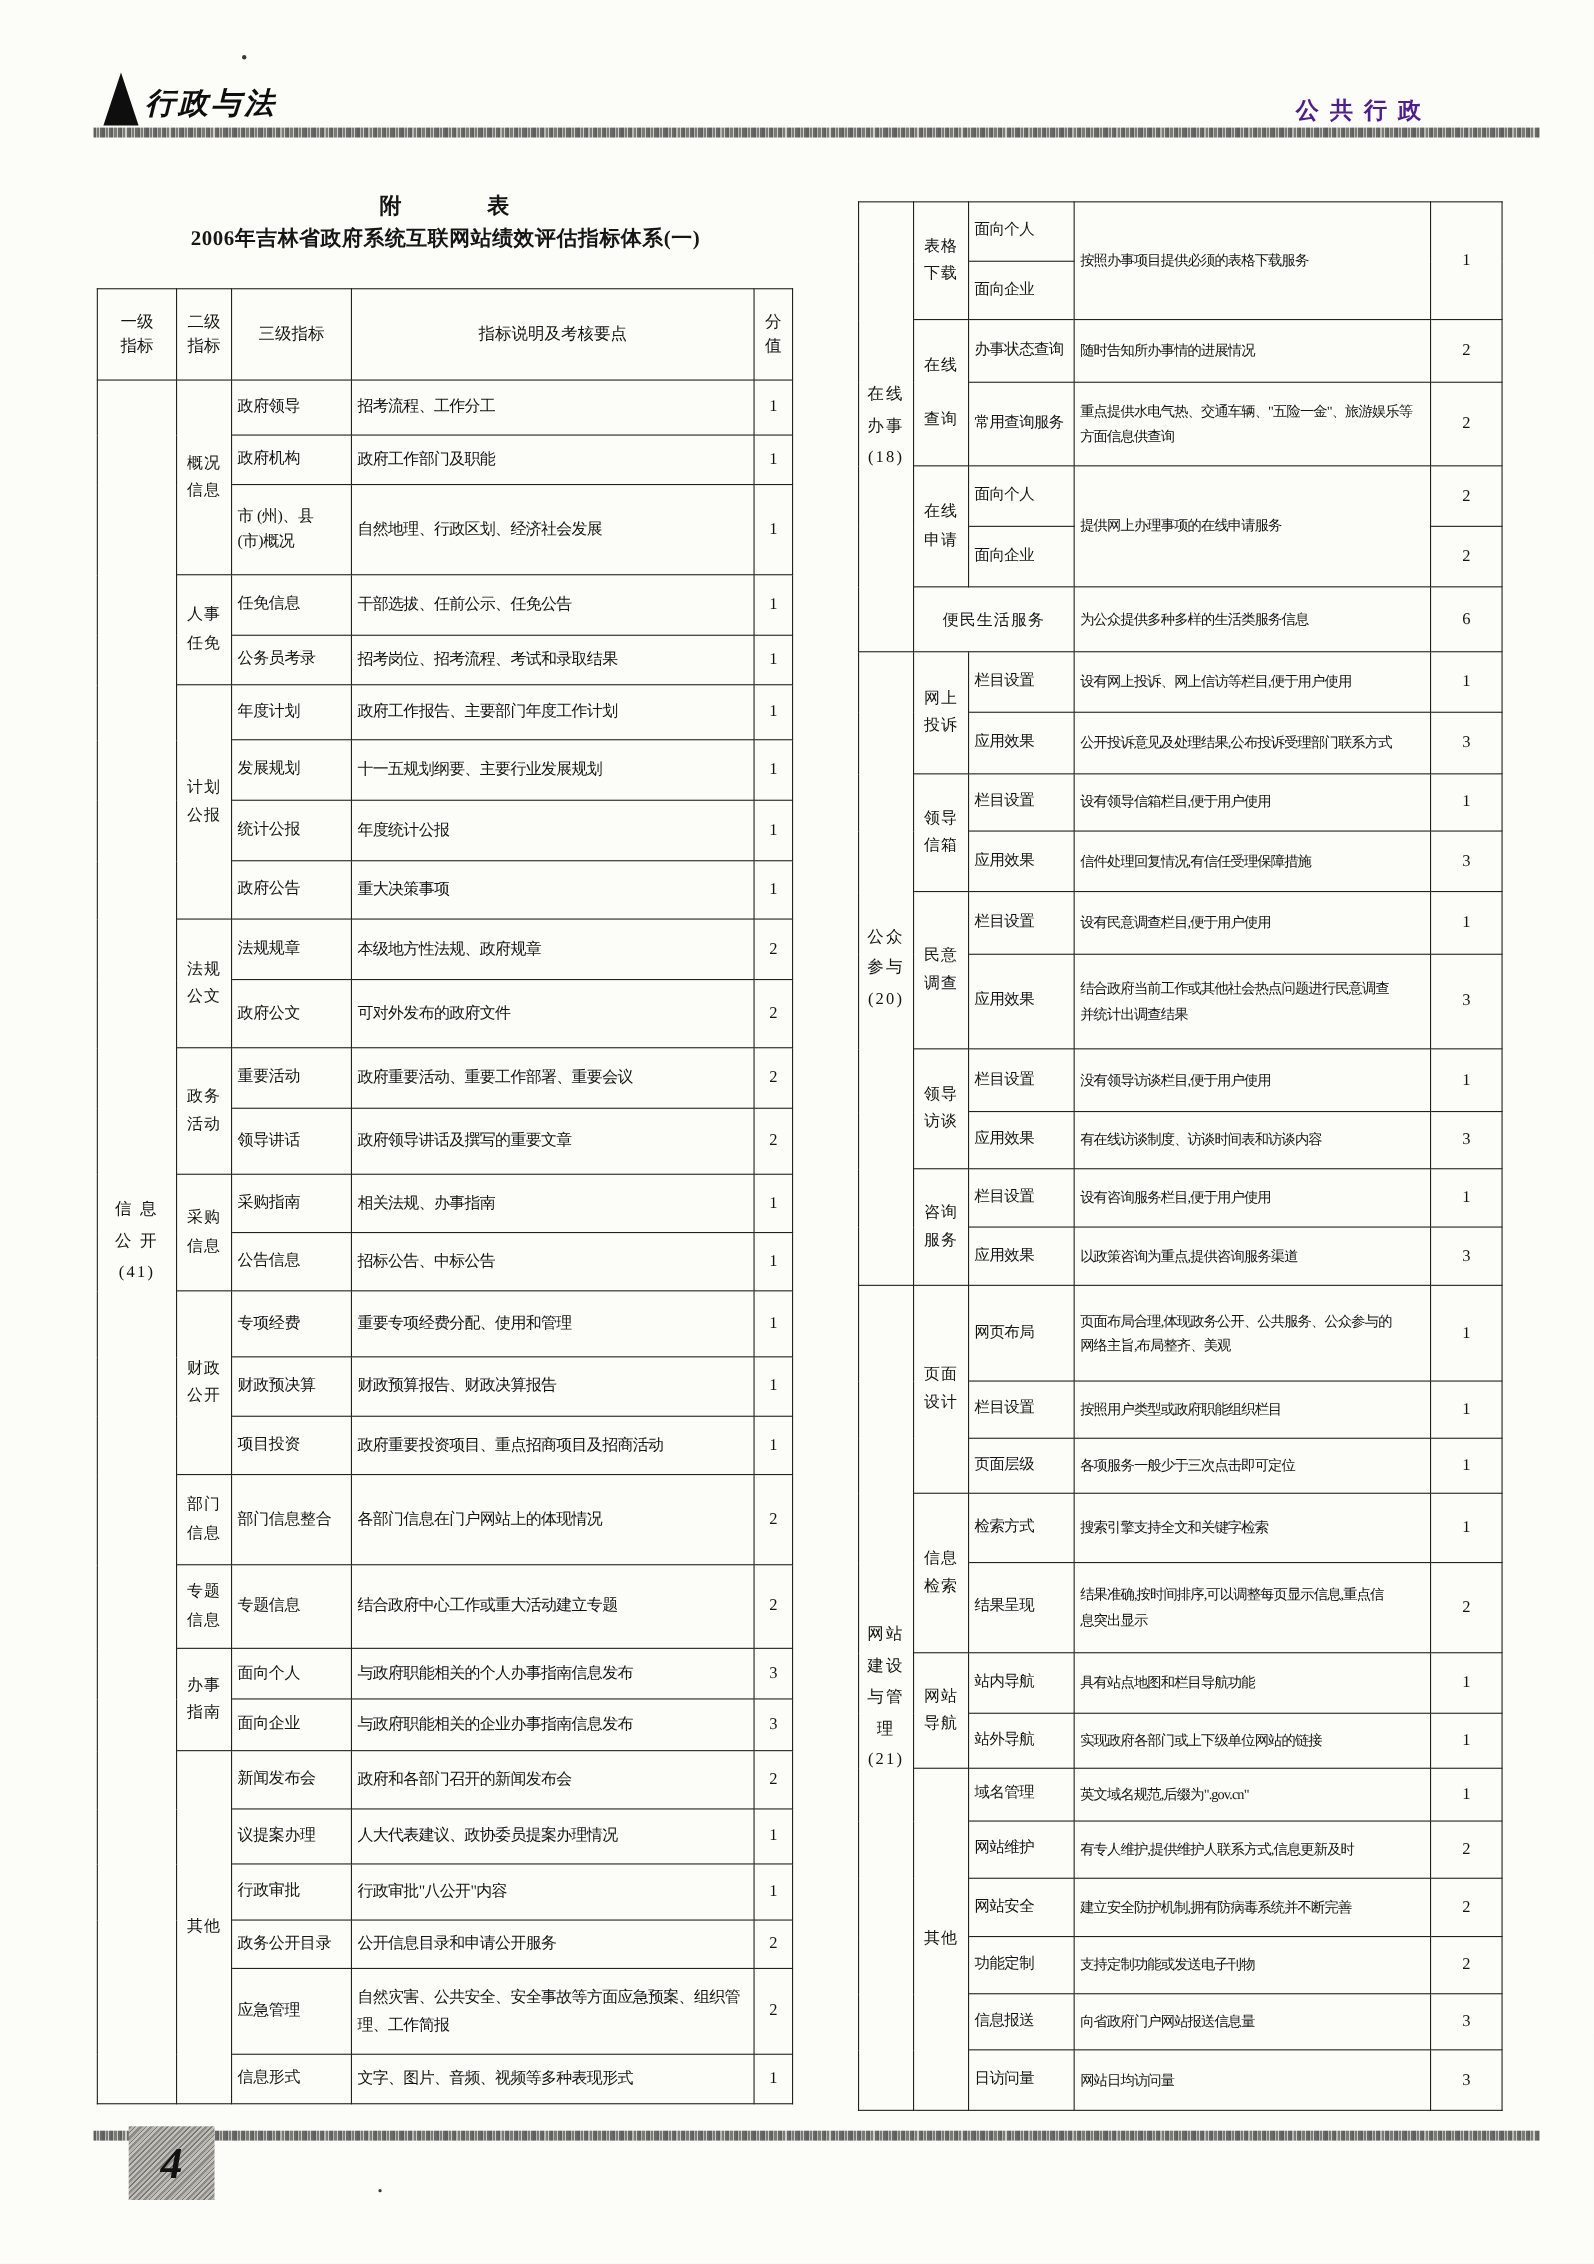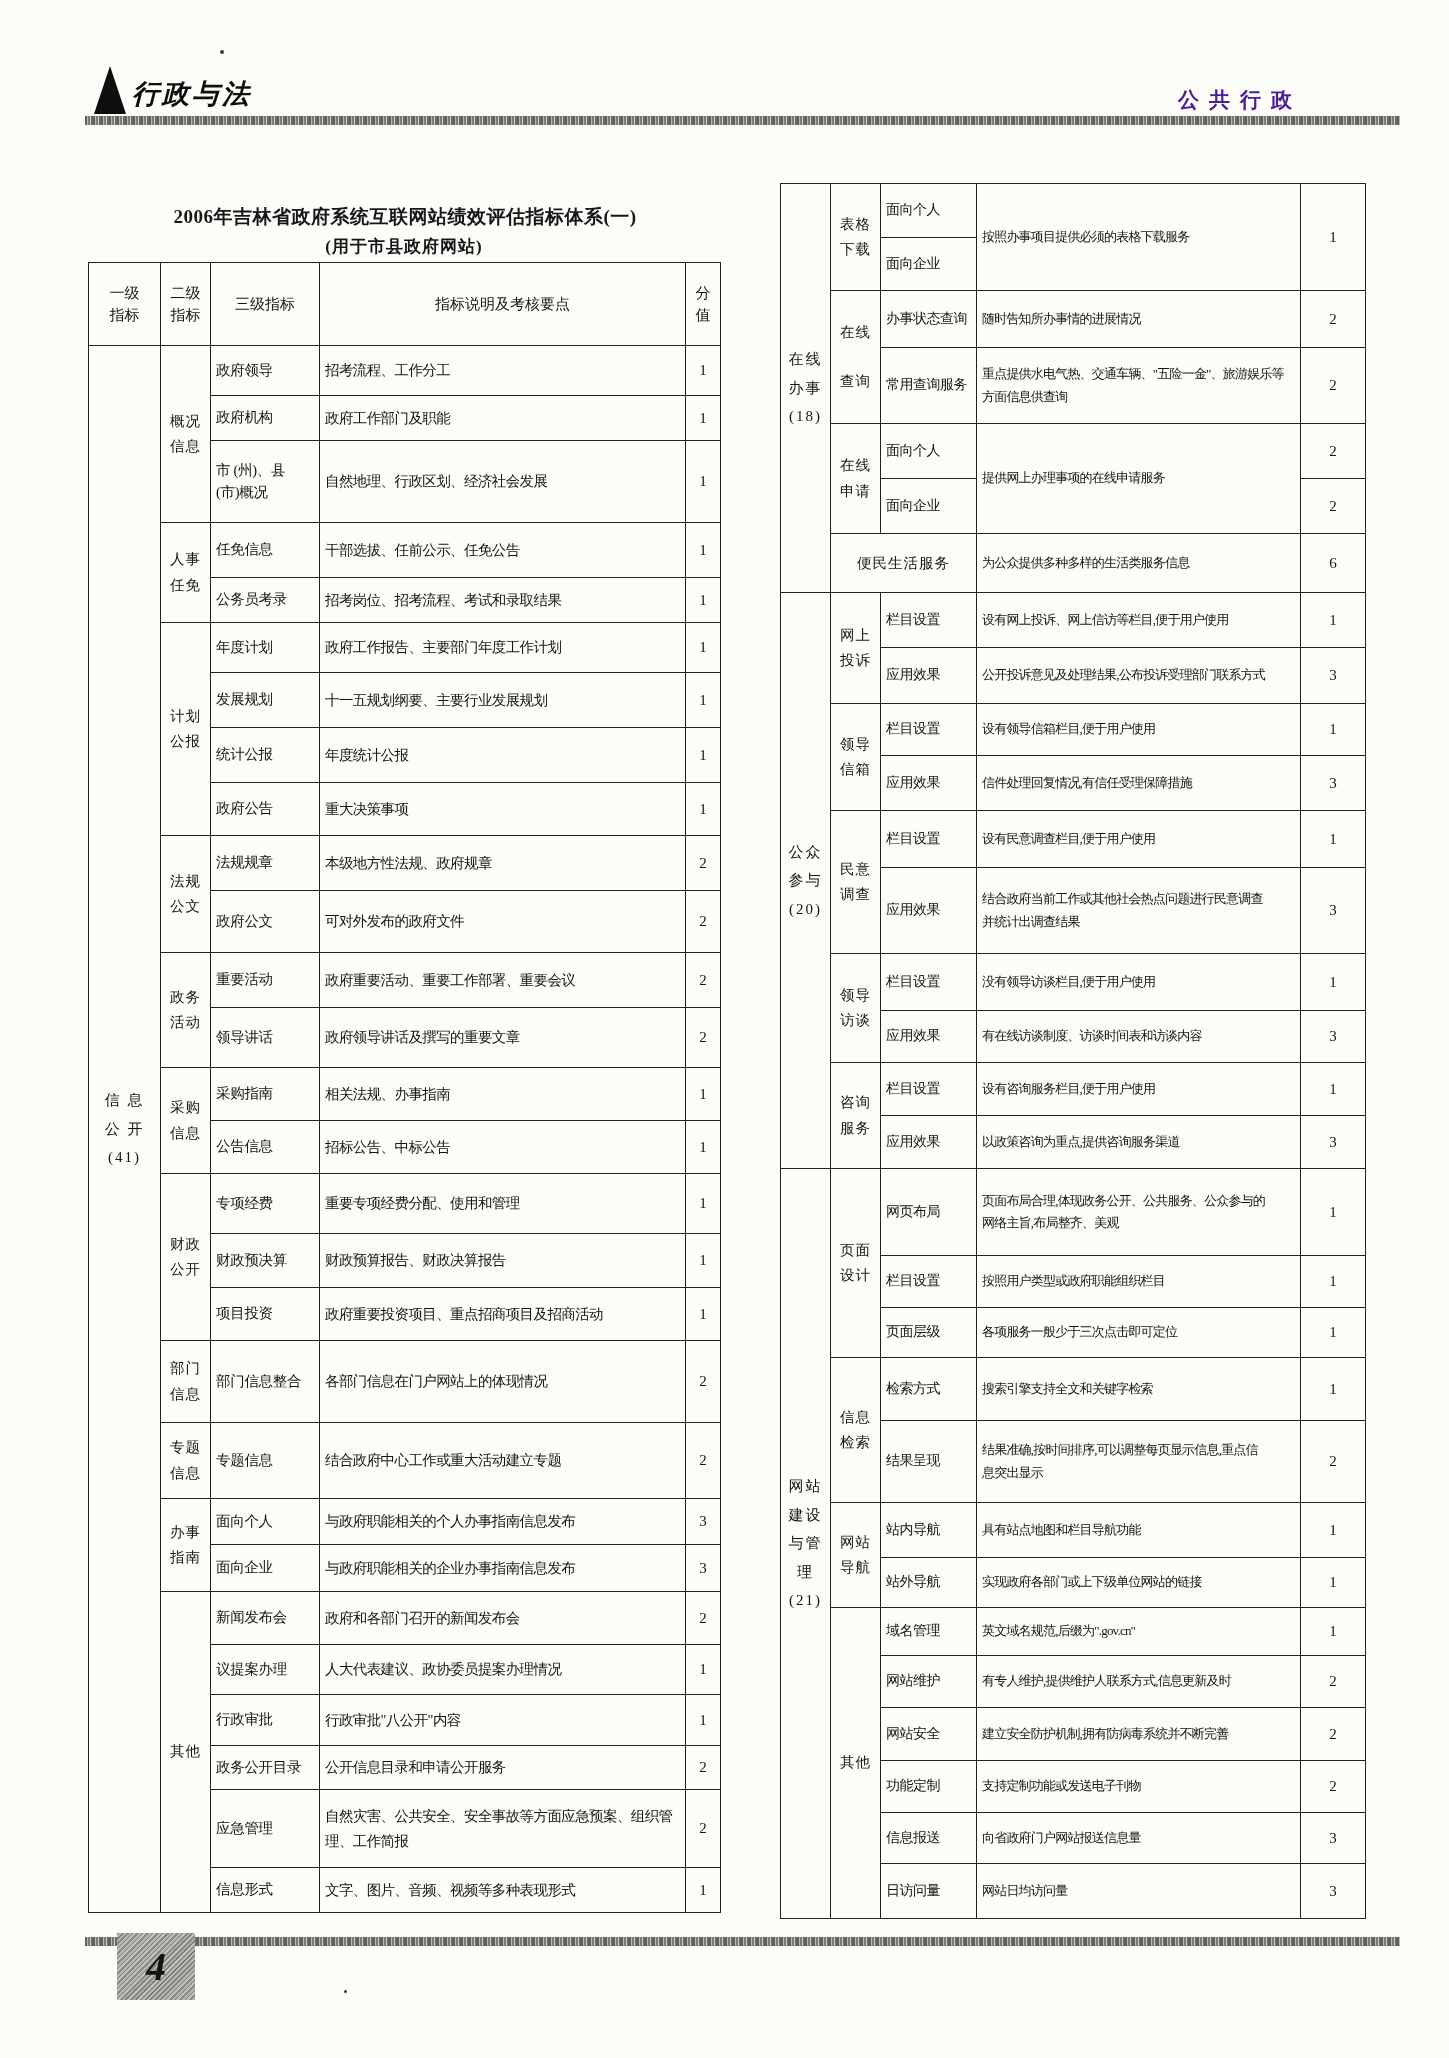--- a/index.html
+++ b/index.html
@@ -56,22 +56,22 @@
 </head>
 <body>
 
 <div class="page">
 
   <div class="logo-triangle"></div>
   <div class="logo-text">行政与法</div>
   <div class="section-label">公共行政</div>
   <div class="halftone rule-top"></div>
 
+  <div class="title-annex">附表</div>
   <div class="title-main">2006年吉林省政府系统互联网站绩效评估指标体系(一)</div>
-  <div class="title-sub">(用于市县政府网站)</div>
 
   <table id="left-table" class="sheet t-left">
       <colgroup>
         <col style="width: 72px;">
         <col style="width: 50px;">
         <col style="width: 109px;">
         <col style="width: 366px;">
         <col style="width: 35px;">
       </colgroup>
       <tbody>

